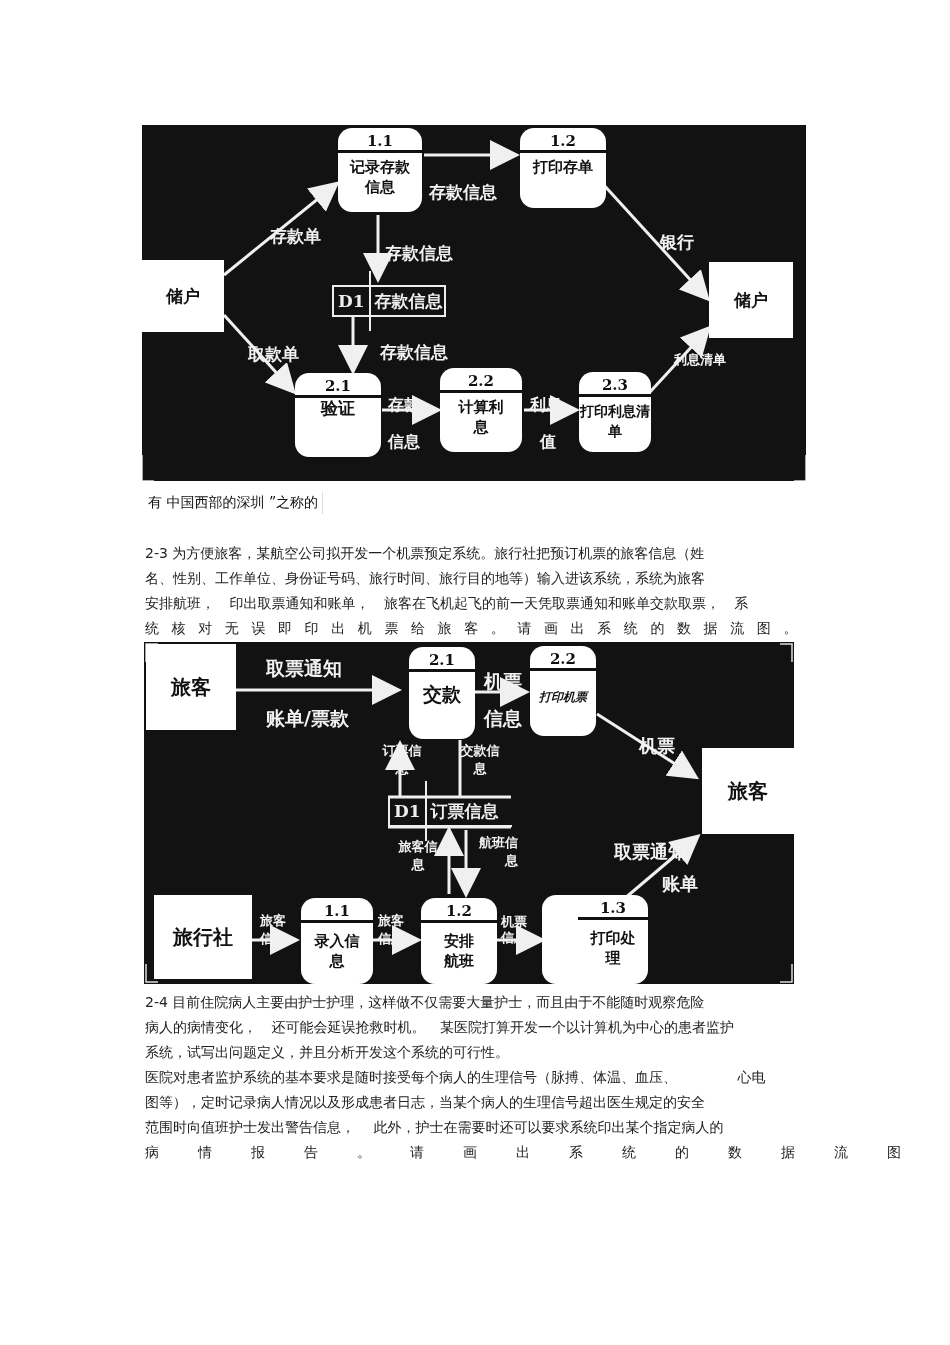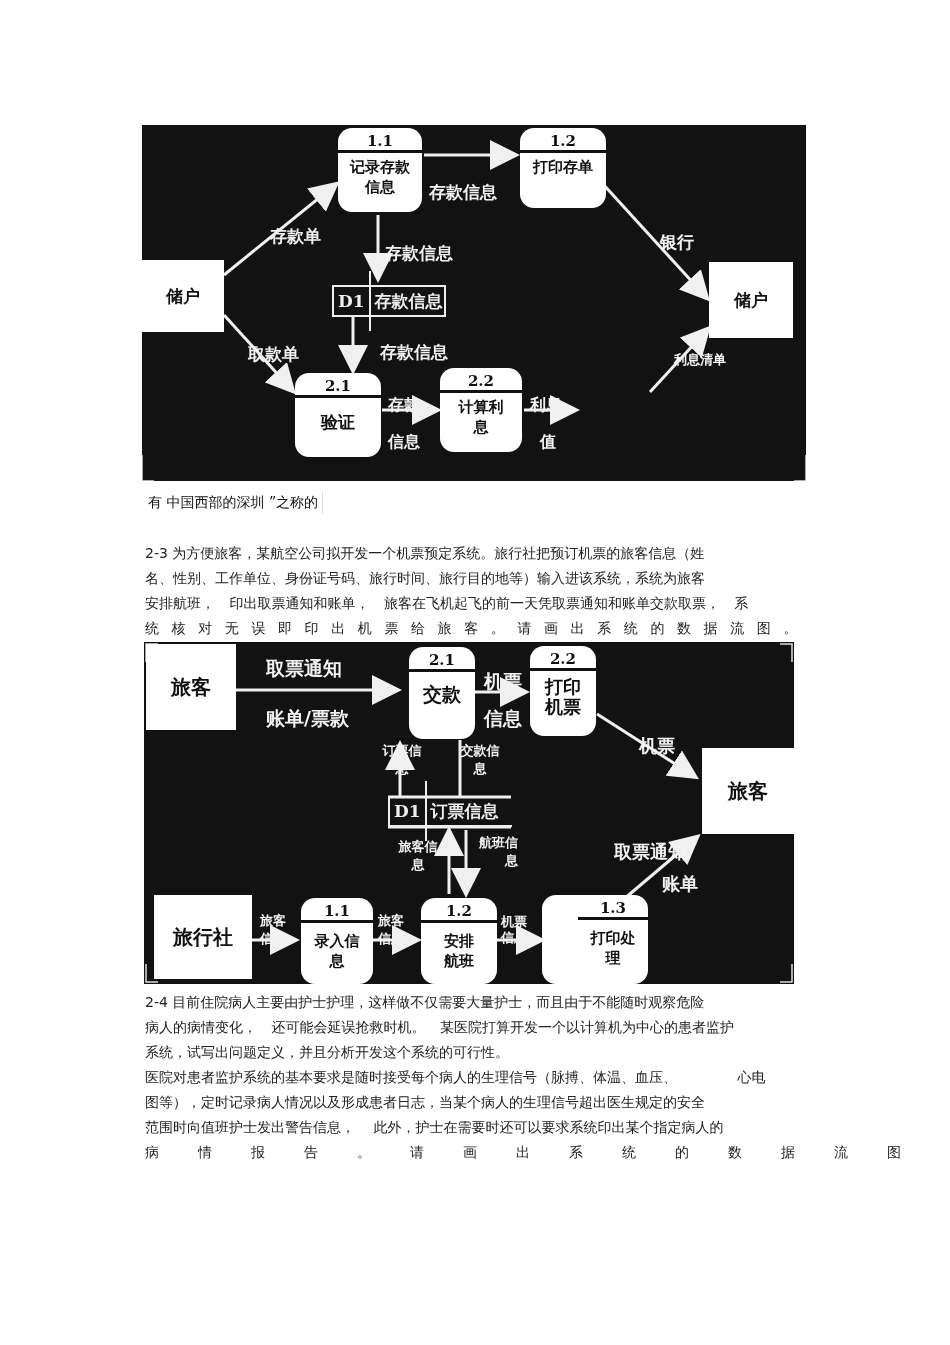--- a/index.html
+++ b/index.html
@@ -62,25 +62,29 @@
   <div class="proc" style="left:196px;top:3px;width:84px;height:84px;">
     <div class="num">1.1</div>
     <div class="lbl" style="padding:4px 6px 0;">记录存款信息</div>
   </div>
   <div class="proc" style="left:378px;top:3px;width:86px;height:80px;">
     <div class="num">1.2</div>
     <div class="lbl">打印存单</div>
   </div>
   <div class="proc" style="left:153px;top:248px;width:86px;height:84px;">
     <div class="num">2.1</div>
-    <div class="lbl" style="padding-top:14px;font-size:17px;">验证</div>
+    <div class="lbl" style="padding-top:0;font-size:17px;">验证</div>
   </div>
   <div class="proc" style="left:298px;top:243px;width:82px;height:84px;">
     <div class="num">2.2</div>
     <div class="lbl" style="padding:4px 18px 0;">计算利息</div>
+  </div>
+  <div class="proc" style="left:437px;top:247px;width:72px;height:80px;">
+    <div class="num">2.3</div>
+    <div class="lbl" style="font-size:14px;">打印利息清单</div>
   </div>
 
   <div class="store" style="left:190px;top:160px;width:110px;height:28px;font-size:17px;">
     <span class="sid">D1</span>
     <span class="sname">存款信息</span>
   </div>
 
   <div class="flow" style="left:128px;top:100px;font-size:17px;">存款单</div>
   <div class="flow" style="left:287px;top:56px;font-size:17px;">存款信息</div>
   <div class="flow" style="left:243px;top:117px;font-size:17px;">存款信息</div>
@@ -140,21 +144,21 @@
   <div class="ext" style="left:10px;top:253px;width:98px;height:84px;font-size:20px;">
     <span>旅行社</span>
   </div>
 
   <div class="proc" style="left:265px;top:5px;width:66px;height:92px;">
     <div class="num">2.1</div>
     <div class="lbl" style="padding-top:12px;font-size:19px;">交款</div>
   </div>
   <div class="proc" style="left:386px;top:4px;width:66px;height:90px;">
     <div class="num">2.2</div>
-    <div class="lbl" style="padding:6px 8px 0;font-size:18px;">打印机票</div>
+    <div class="lbl" style="padding:16px 8px 0;font-size:12px;font-style:italic;">打印机票</div>
   </div>
   <div class="proc" style="left:157px;top:256px;width:72px;height:86px;">
     <div class="num">1.1</div>
     <div class="lbl" style="padding:8px 10px 0;">录入信息</div>
   </div>
   <div class="proc" style="left:277px;top:256px;width:76px;height:86px;">
     <div class="num">1.2</div>
     <div class="lbl" style="padding:8px 20px 0;">安排航班</div>
   </div>
   <div class="proc" style="left:398px;top:253px;width:70px;height:89px;padding-left:36px;">

